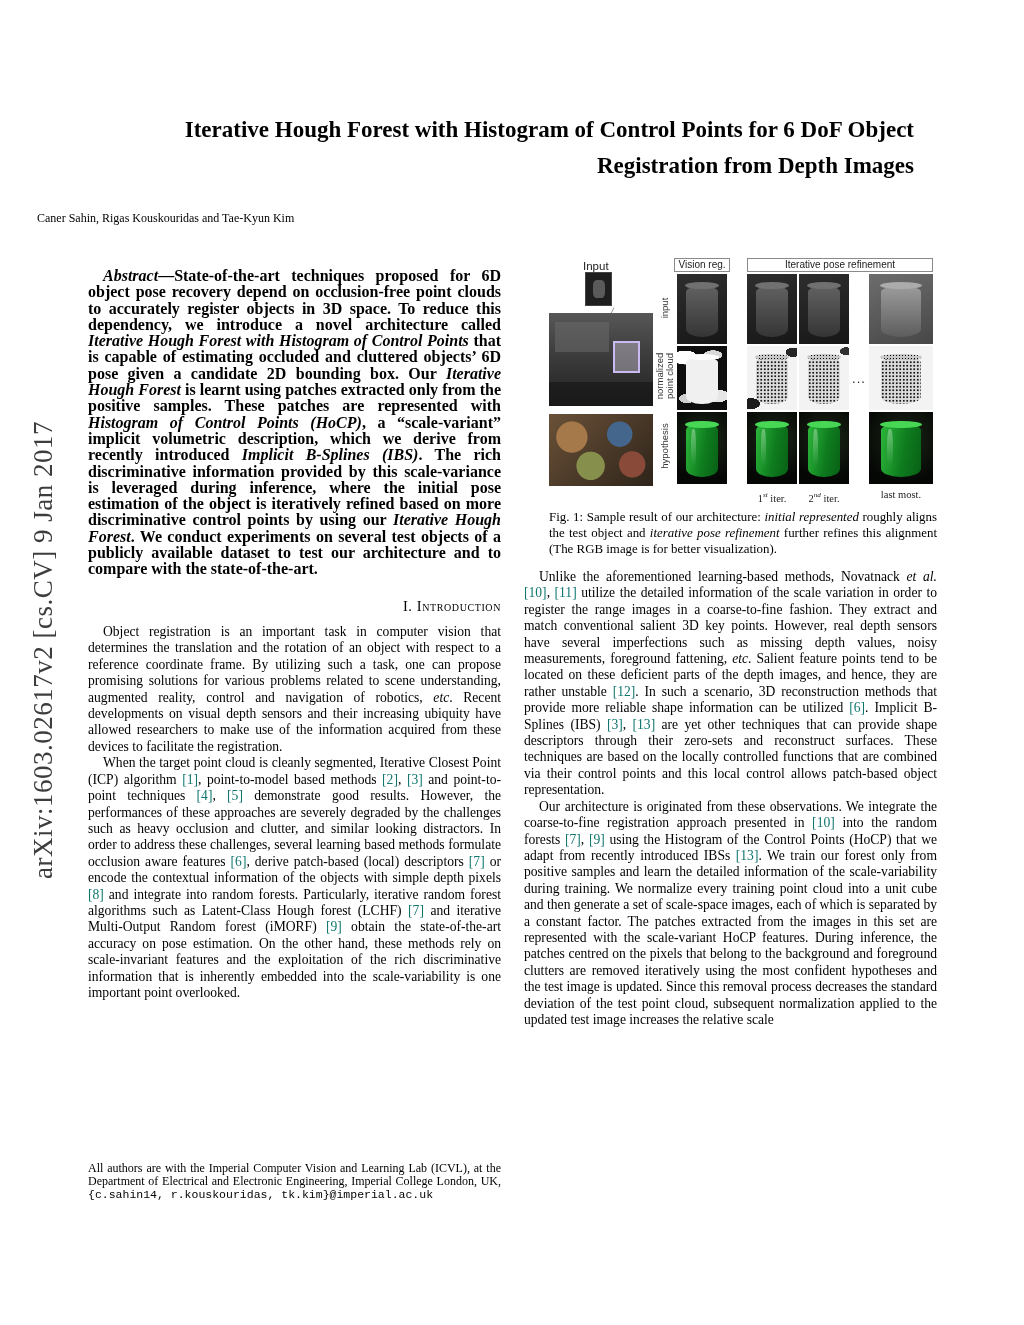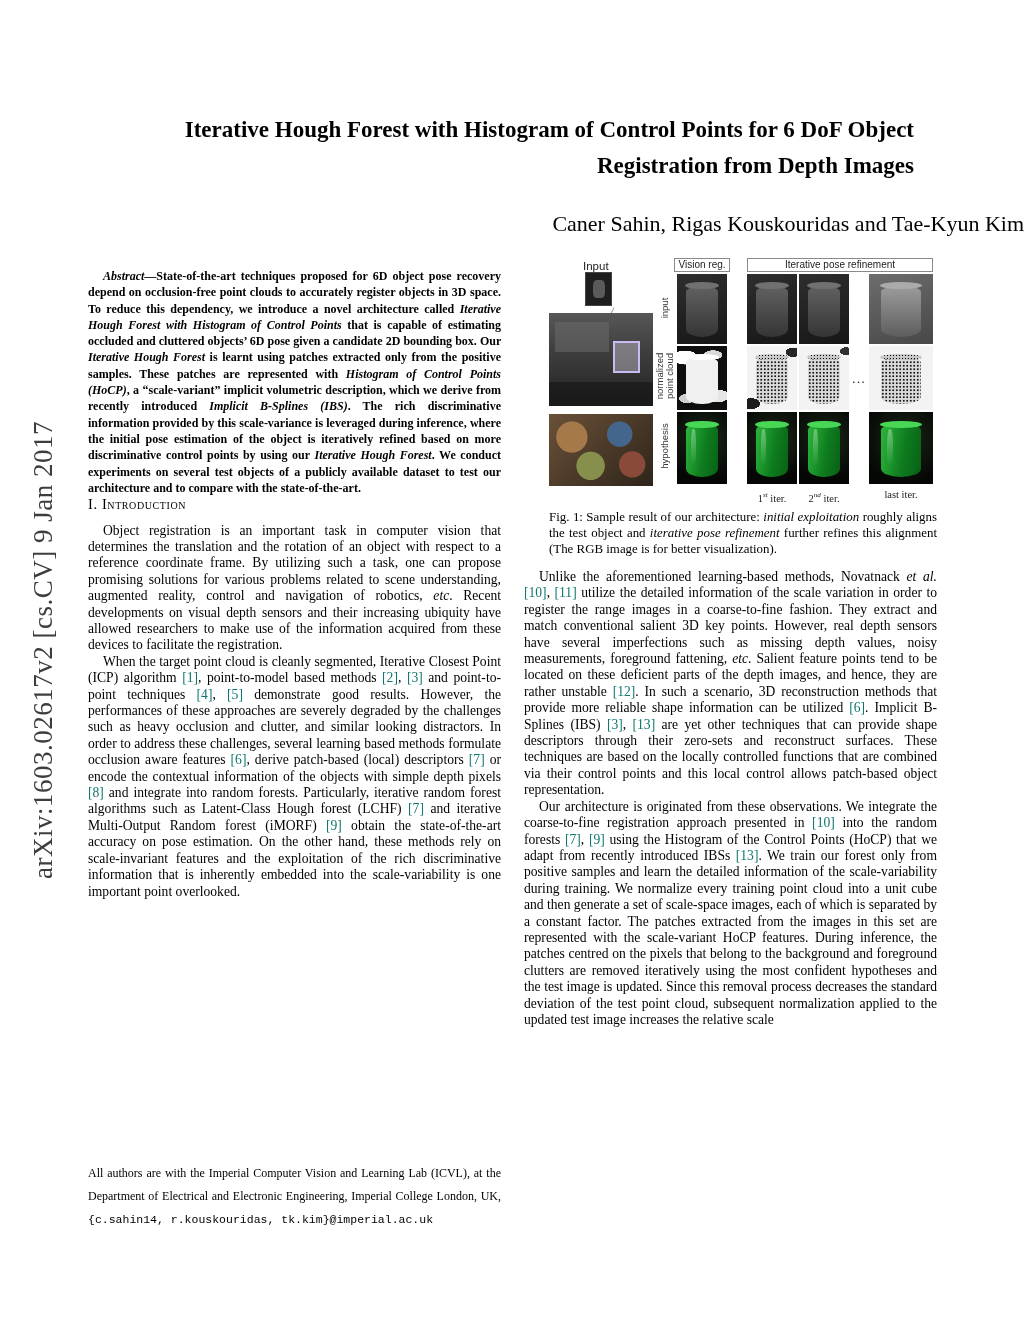--- a/index.html
+++ b/index.html
@@ -18,39 +18,39 @@
     font-size:27px; color:#3d3d3d; letter-spacing:0.5px;
   }
 
   
   .title {
     position:absolute; top:112px; left:110px; right:110px; margin:0;
     text-align:right; font-size:23px; font-weight:bold; line-height:1.55;
   }
   .authors {
     position:absolute; top:211px; left:0; right:0;
-    text-align:right; font-size:22px;padding-left:37px;
+    text-align:left; font-size:12px;padding-left:37px;
   }
 
   
   .col { position:absolute; width:413px; text-align:justify; font-size:13.6px; line-height:16.4px; }
   .col-left  { left:88px;  top:268px; }
   .col-right { left:524px; top:258px; }
   .para { margin:0; text-indent:15px; }
-  .abstract { font-weight:bold; font-size:12px; line-height:16.3px; text-indent:15px; margin:0; }
+  .abstract { font-weight:bold; font-size:16px; line-height:16.3px; text-indent:15px; margin:0; }
   .section-heading {
-    text-align:left; text-indent:0; font-variant:small-caps; font-weight:normal;
-    font-size:14.5px; letter-spacing:0.6px; margin:0 0 10px 0;
+    text-align:right; text-indent:0; font-variant:small-caps; font-weight:normal;
+    font-size:14.5px; letter-spacing:0.6px; margin:20px 0 10px 0;
   }
   .cite { color:#0f766e; }
   sup { font-size:68%;font-style:italic; }
 
   .footnote {
     position:absolute; left:88px; top:1162px; width:413px;
-    font-size:12px; line-height:23px; text-align:justify;
+    font-size:12px; line-height:13px; text-align:justify;
   }
   .footnote code, code { font-family:"Liberation Mono","DejaVu Sans Mono",monospace; font-size:11.5px; }
 
   
   .fig { position:relative; font-family:"Liberation Sans","DejaVu Sans",sans-serif;margin-left:25px; }
   .lbl-input { position:absolute; left:34px; top:0; font-size:11.5px; color:#222; }
   .fig-cols { display:flex; padding-top:0; }
   .fig-inputcol { width:104px; flex:0 0 104px; padding-top:14px; position:relative; }
   .input-thumb { width:27px; height:34px; margin-left:36px; background:#1e1e1e; position:relative; border:1px solid #444; }
   .input-thumb::after { content:""; position:absolute; inset:22% 26%; background:#5a5a5a; border-radius:30%; }
@@ -215,24 +215,24 @@
               <div class="cup"></div>
             </div>
           <div class="cell cell-green" style="grid-area:4/6">
               <div class="cup"></div>
             </div>
 
           <div class="dots" style="grid-area:2/5/5/6">...</div>
 
           <div class="iterlbl" style="grid-area:5/3">1<sup>st</sup> iter.</div>
           <div class="iterlbl" style="grid-area:5/4">2<sup>nd</sup> iter.</div>
-          <div class="iterlbl" style="grid-area:5/6">last iter.</div>
+          <div class="iterlbl" style="grid-area:5/6">last most.</div>
         </div>
       </div>
 
-      <p class="caption">Fig. 1: Sample result of our architecture: <i>initial exploitation</i> roughly aligns the test object and <i>iterative pose refinement</i> further refines this alignment (The RGB image is for better visualization).</p>
+      <p class="caption">Fig. 1: Sample result of our architecture: <i>initial represented</i> roughly aligns the test object and <i>iterative pose refinement</i> further refines this alignment (The RGB image is for better visualization).</p>
     </div>
 
     <p class="para">Unlike the aforementioned learning-based methods, Novatnack <i>et al.</i> <span class="cite">[10]</span>, <span class="cite">[11]</span> utilize the detailed information of the scale variation in order to register the range images in a coarse-to-fine fashion. They extract and match conventional salient 3D key points. However, real depth sensors have several imperfections such as missing depth values, noisy measurements, foreground fattening, <i>etc</i>. Salient feature points tend to be located on these deficient parts of the depth images, and hence, they are rather unstable <span class="cite">[12]</span>. In such a scenario, 3D reconstruction methods that provide more reliable shape information can be utilized <span class="cite">[6]</span>. Implicit B-Splines (IBS) <span class="cite">[3]</span>, <span class="cite">[13]</span> are yet other techniques that can provide shape descriptors through their zero-sets and reconstruct surfaces. These techniques are based on the locally controlled functions that are combined via their control points and this local control allows patch-based object representation.</p>
     <p class="para">Our architecture is originated from these observations. We integrate the coarse-to-fine registration approach presented in <span class="cite">[10]</span> into the random forests <span class="cite">[7]</span>, <span class="cite">[9]</span> using the Histogram of the Control Points (HoCP) that we adapt from recently introduced IBSs <span class="cite">[13]</span>. We train our forest only from positive samples and learn the detailed information of the scale-variability during training. We normalize every training point cloud into a unit cube and then generate a set of scale-space images, each of which is separated by a constant factor. The patches extracted from the images in this set are represented with the scale-variant HoCP features. During inference, the patches centred on the pixels that belong to the background and foreground clutters are removed iteratively using the most confident hypotheses and the test image is updated. Since this removal process decreases the standard deviation of the test point cloud, subsequent normalization applied to the updated test image increases the relative scale</p>
   </div>
 
 </div>
 
 </body></html>

